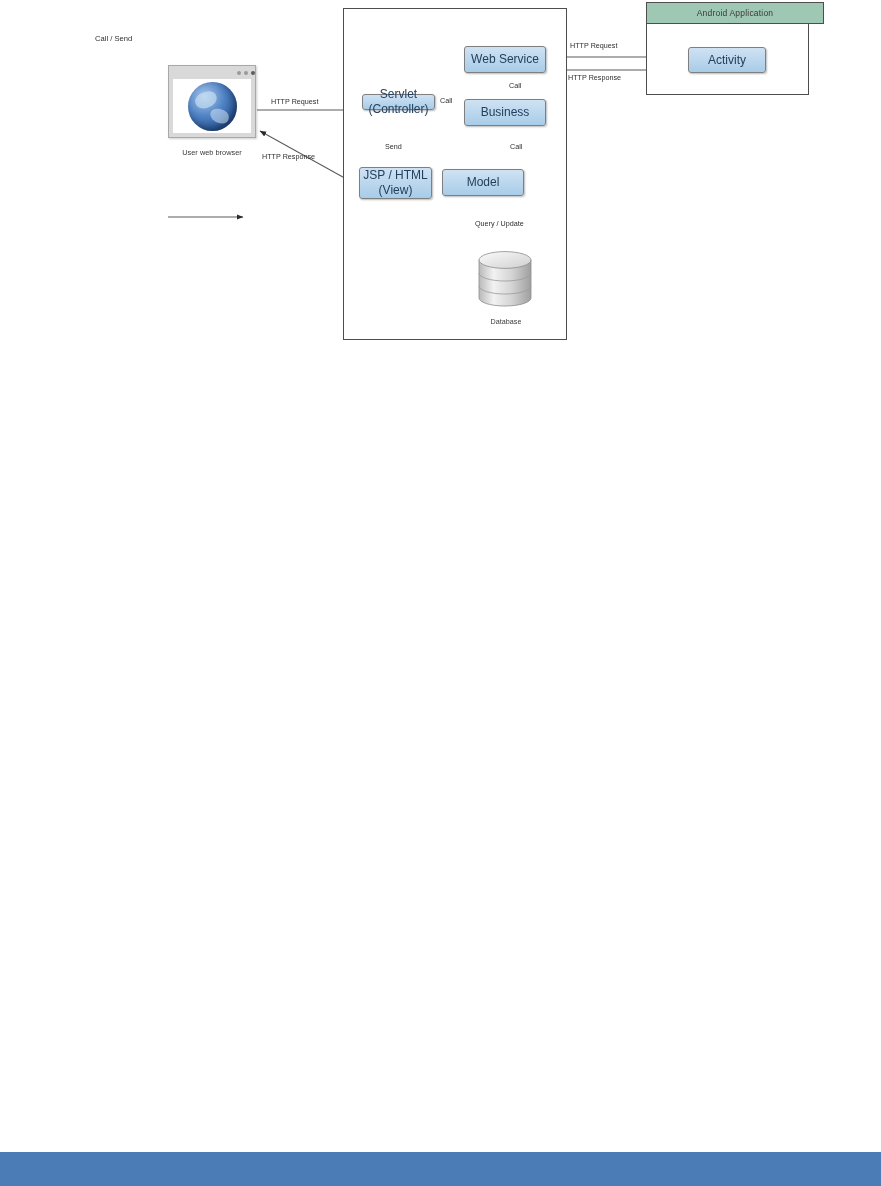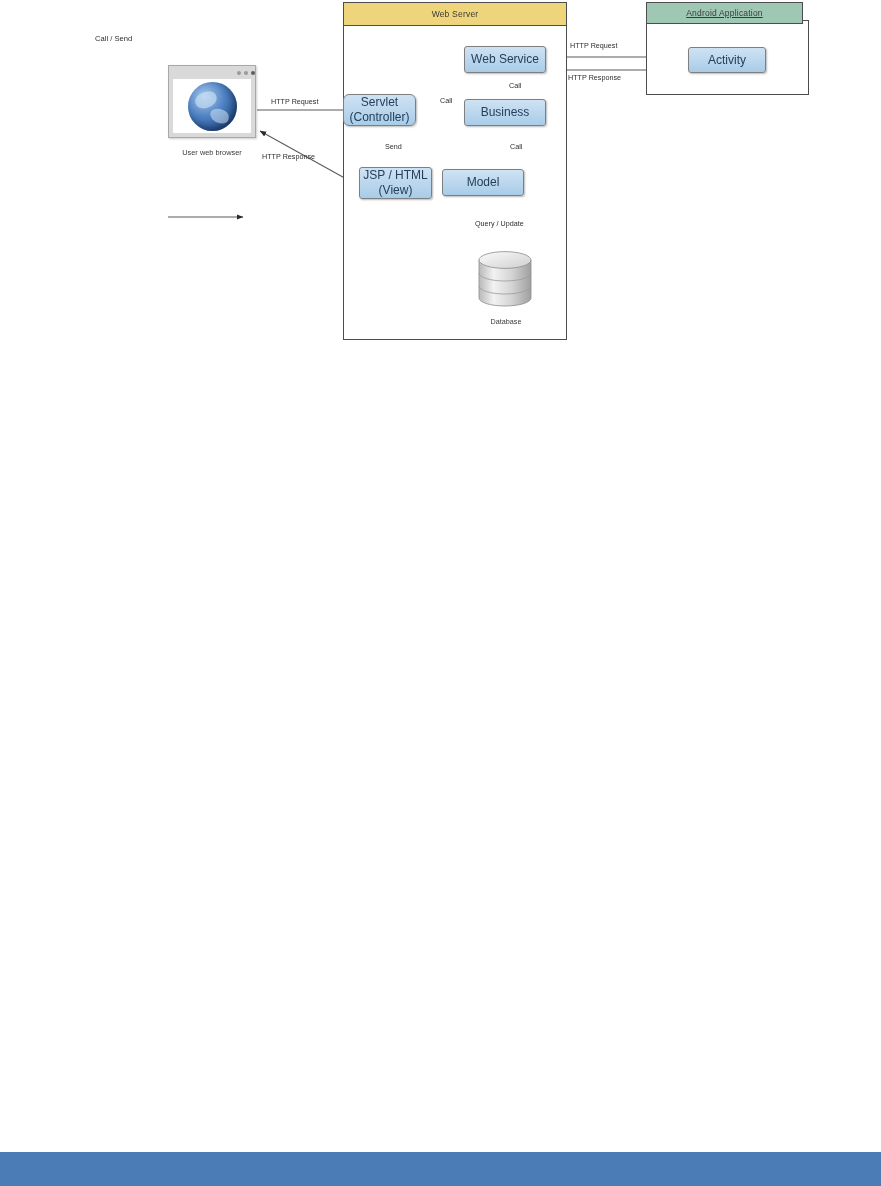--- a/index.html
+++ b/index.html
@@ -13,31 +13,31 @@
       display:flex;align-items:center;justify-content:center;
       font-size:8.5px;color:#3a3a3a;letter-spacing:.2px;}
   .head-web{background:#eed47a;}
   .head-android{background:#9ec8b4;}
 
   
   #webserver-body{left:343px;top:8px;width:224px;height:332px;}
   #webserver-head{left:343px;top:2px;width:224px;height:24px;}
   
   #android-body{left:646px;top:20px;width:163px;height:75px;}
-  #android-head{left:646px;top:2px;width:157px;height:22px;text-decoration:underline;}
+  #android-head{left:646px;top:2px;width:178px;height:22px;}
 
   
   .node{position:absolute;box-sizing:border-box;border:1px solid #7f7f7f;
       background:linear-gradient(180deg,#cfe2f3 0%,#a8cce8 100%);
       border-radius:3px;display:flex;align-items:center;justify-content:center;
       text-align:center;font-size:12px;color:#24405c;line-height:1.25;
       box-shadow:1px 1px 2px rgba(0,0,0,.28);padding:2px;}
   #node-webservice{left:464px;top:46px;width:82px;height:27px;}
   #node-activity{left:688px;top:47px;width:78px;height:26px;}
-  #node-servlet{left:343px;top:94px;width:73px;height:32px;border-radius:6px;}
+  #node-servlet{left:362px;top:94px;width:73px;height:16px;}
   #node-business{left:464px;top:99px;width:82px;height:27px;}
   #node-jsp{left:359px;top:167px;width:73px;height:32px;}
   #node-model{left:442px;top:169px;width:82px;height:27px;}
 
   
   #browser{position:absolute;left:168px;top:65px;width:88px;height:73px;
       background:#d9d9d9;border:1px solid #a8a8a8;box-sizing:border-box;
       box-shadow:1px 1px 2px rgba(0,0,0,.2);}
   #browser-titlebar{position:absolute;left:0;top:0;width:100%;height:13px;
       display:flex;align-items:center;justify-content:flex-end;padding-right:4px;gap:3px;}
@@ -113,23 +113,20 @@
 
       <line x1="497" y1="196" x2="497" y2="249" marker-end="url(#ah)"></line>
 
       <line x1="513" y1="249" x2="513" y2="201" marker-end="url(#ah)"></line>
 
       <line x1="168" y1="217" x2="243" y2="217" marker-end="url(#ah)"></line>
     </g>
   </svg>
 
   <div class="container-box" id="webserver-body"></div>
-  <div class="container-head head-web" id="webserver-head">
-    <span>Web Server</span>
-  </div>
 
   <div class="container-box" id="android-body"></div>
   <div class="container-head head-android" id="android-head">
     <span>Android Application</span>
   </div>
 
   <div class="node" id="node-webservice">
     <span>Web Service</span>
   </div>
 

